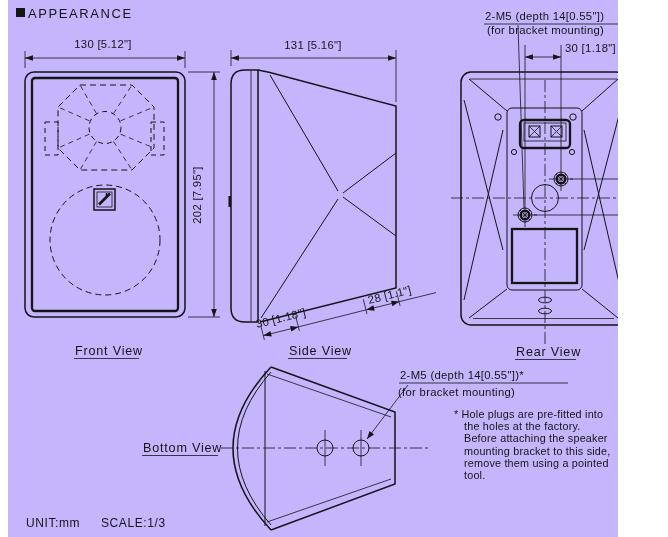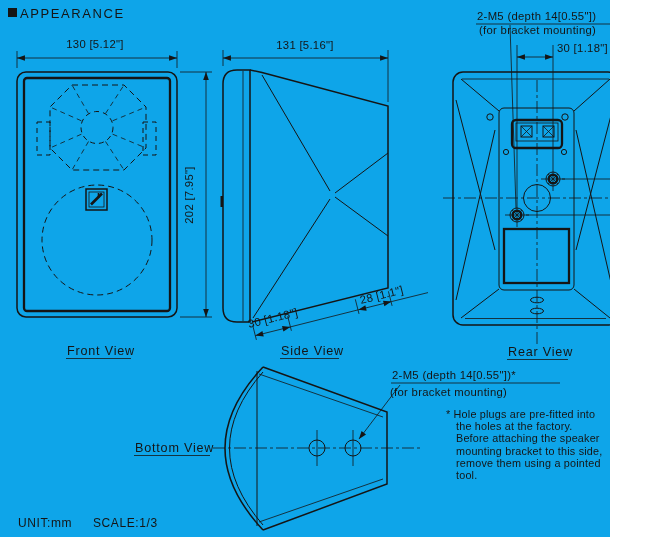--- a/index.html
+++ b/index.html
@@ -1,21 +1,22 @@
 <!DOCTYPE html>
 <html><head>
 <meta charset="utf-8">
 <style>
   html,body{margin:0;padding:0;background:#ffffff;}
   .sheet{
     position:relative;
     width:610px;height:537px;
-    background:#0ea5e9;
+    background:#c4b5fd;
     font-family:"Liberation Sans", sans-serif;
     overflow:hidden;
+    margin-left:8px;
   }
   svg text{
     fill:#151515;
     font-family:"Liberation Sans", sans-serif;
     letter-spacing:0.4px;
   }
   .t-title{font-size:13px;letter-spacing:1.6px;}
   .t-dim{font-size:11.3px;letter-spacing:0.3px;}
   .t-label{font-size:12.6px;letter-spacing:0.8px;}
   .t-note{font-size:10.8px;letter-spacing:0.2px;}

